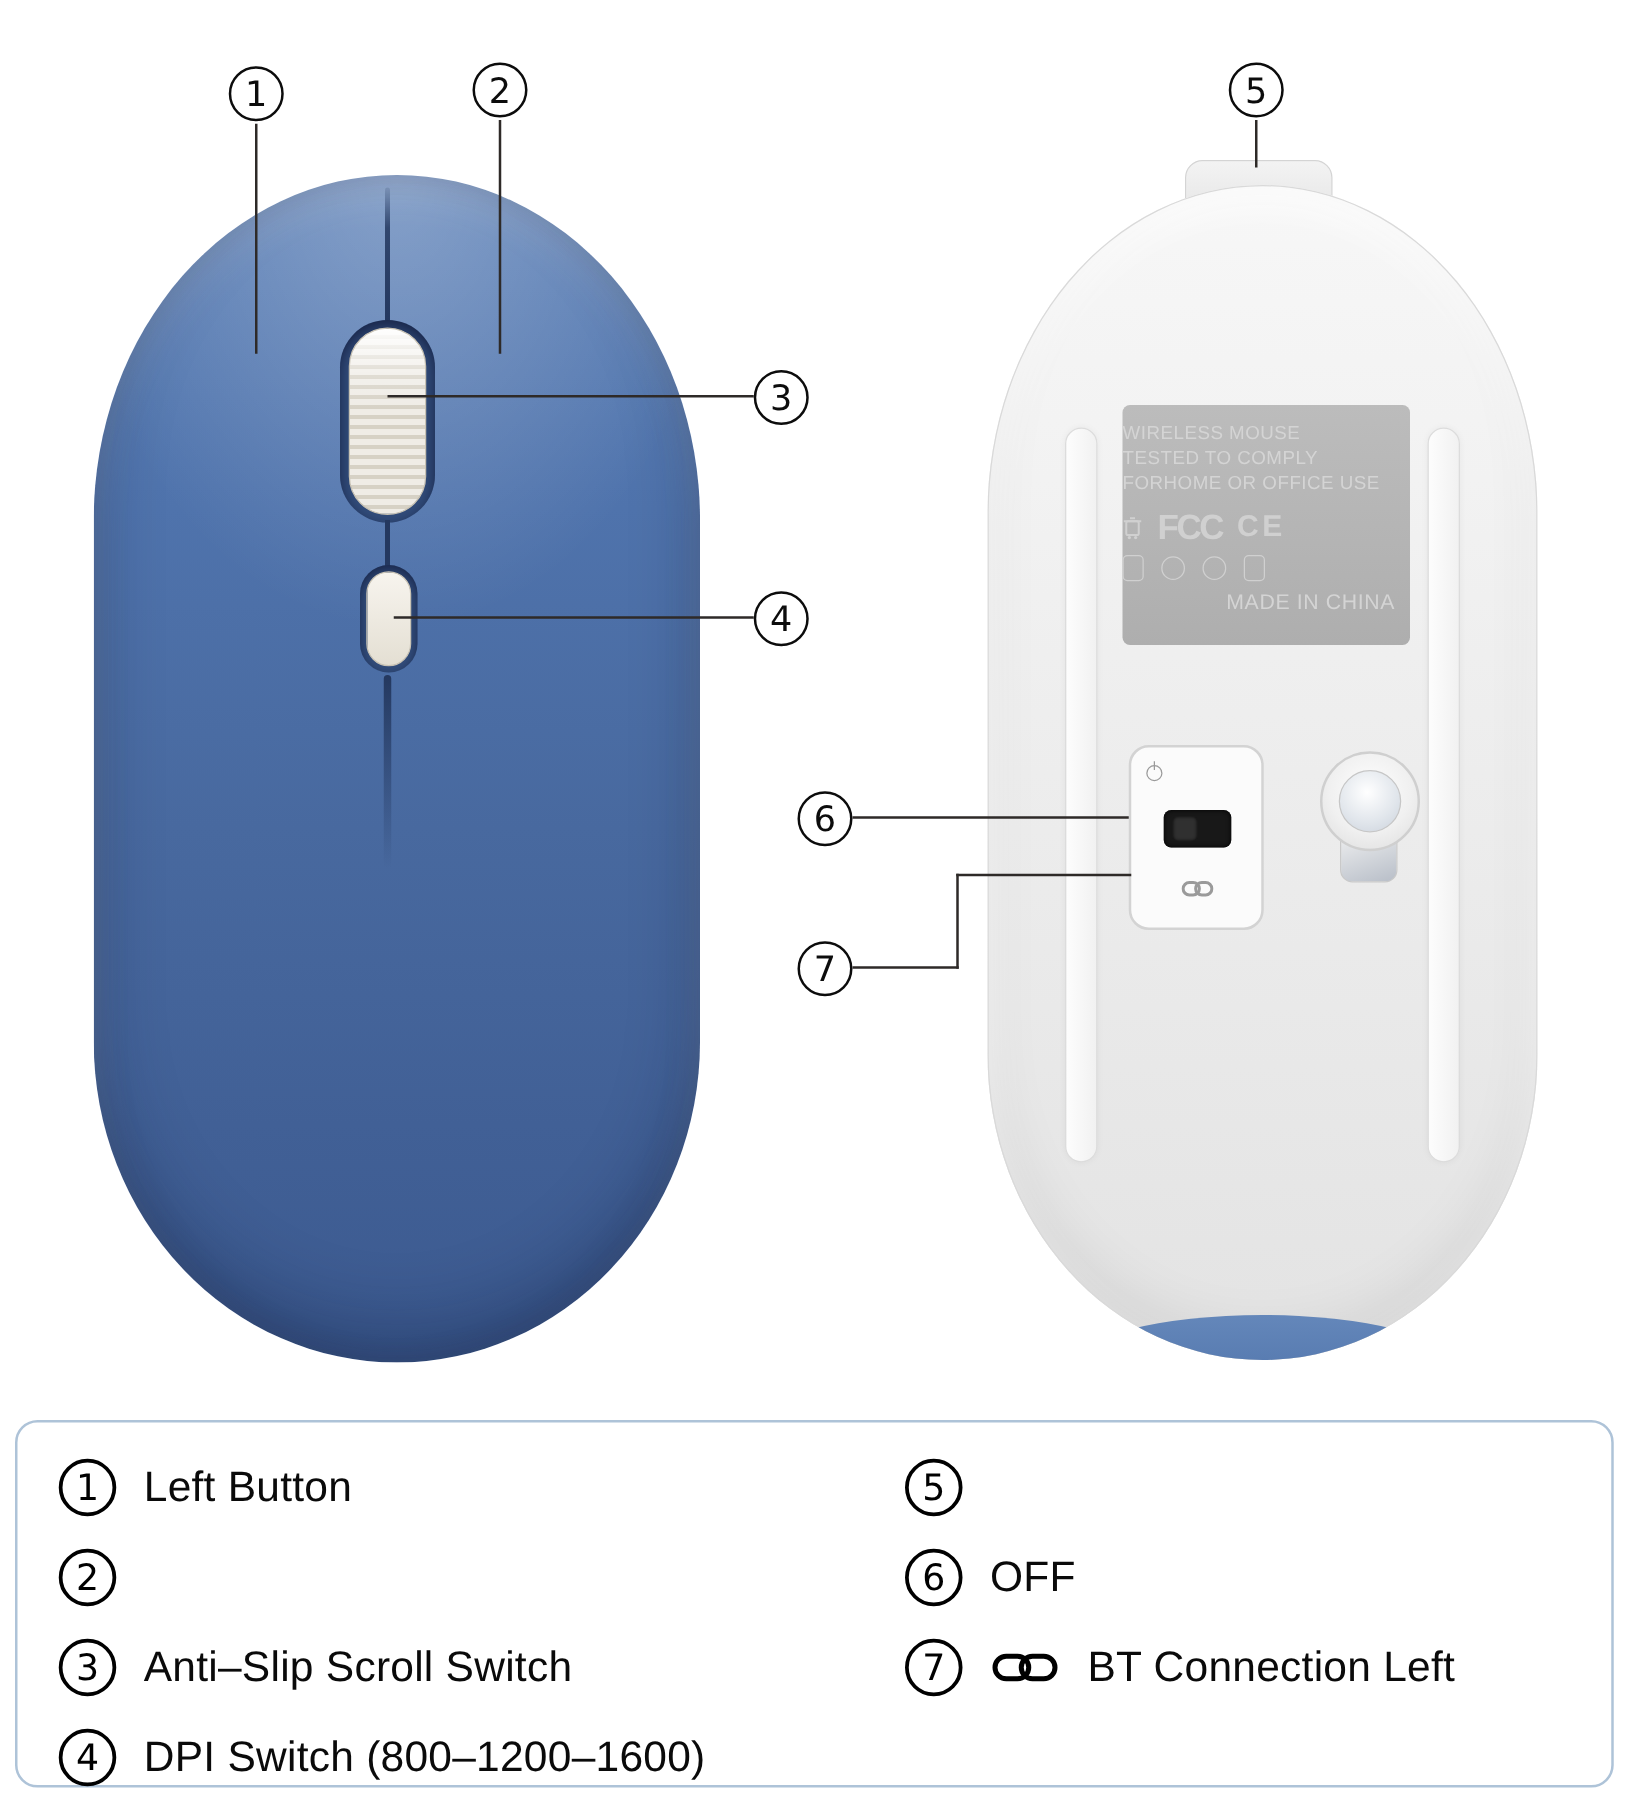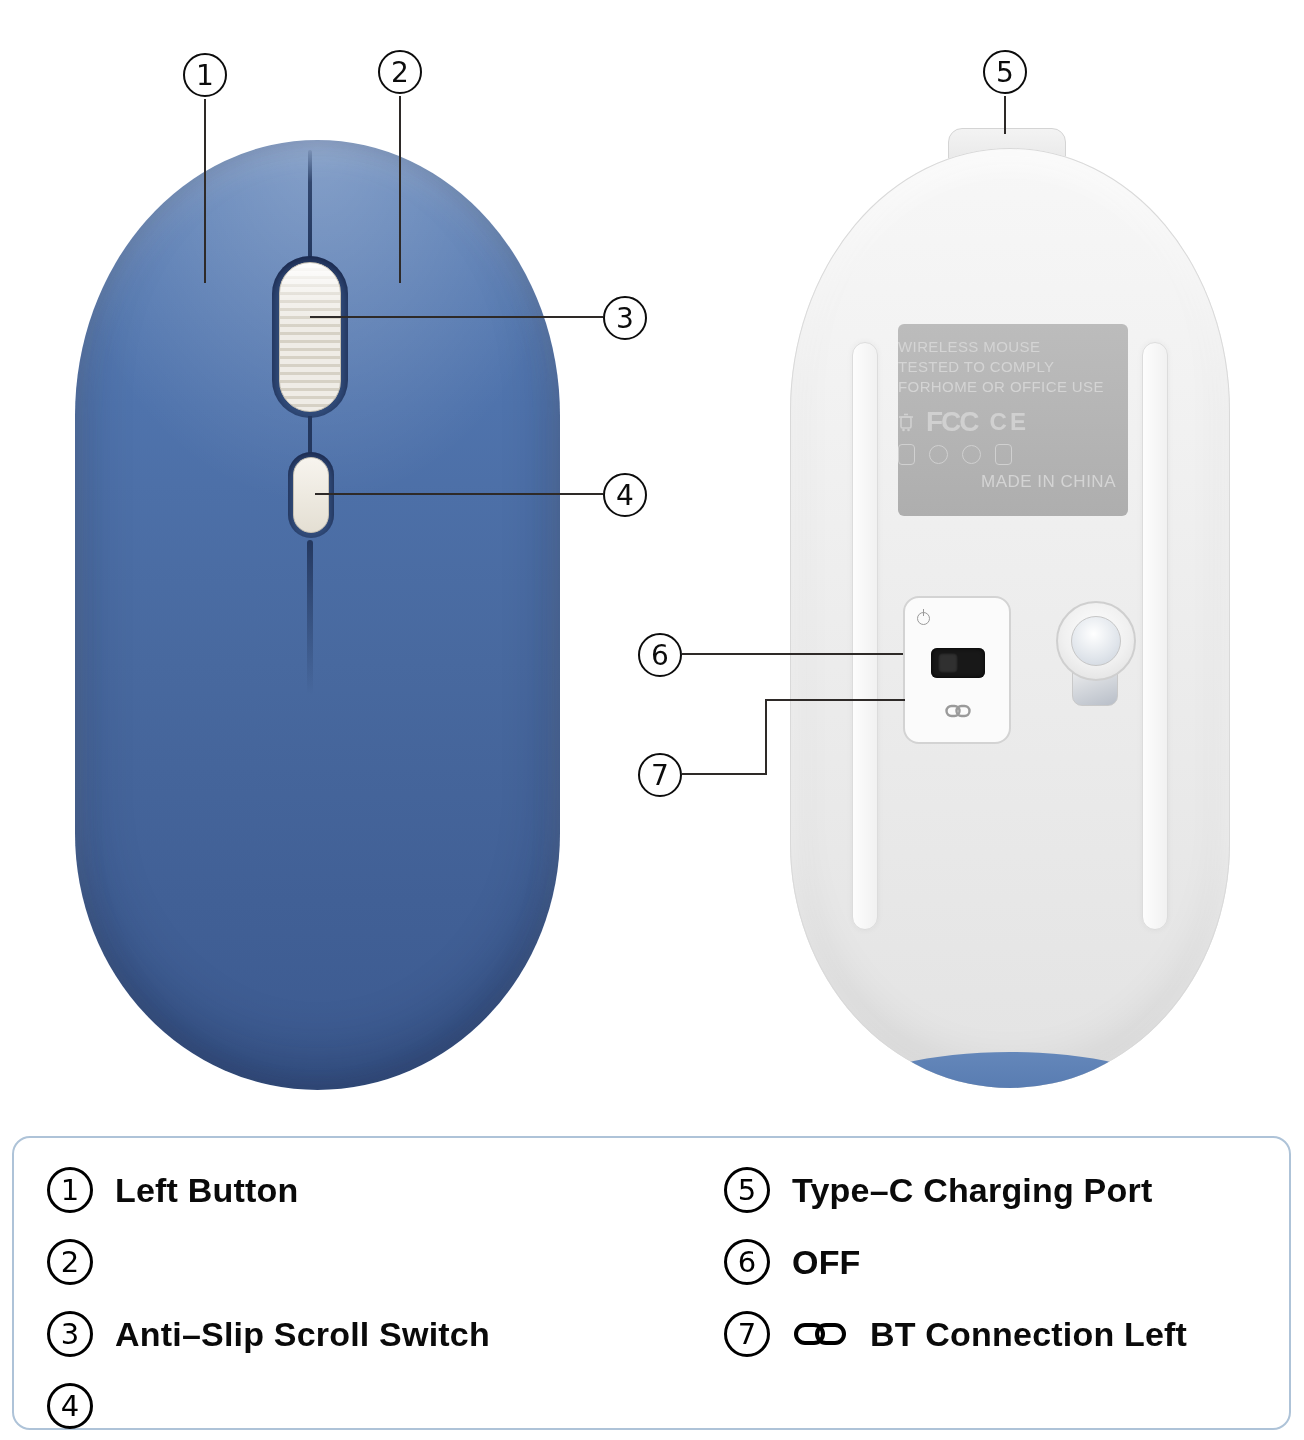--- a/index.html
+++ b/index.html
@@ -141,21 +141,21 @@
     left:12px; top:1136px; width:1279px; height:294px; z-index:5;
     border:2.5px solid #aec3d8; border-radius:18px; background:#ffffff;
   }
   .legend-row { position:absolute; display:flex; align-items:center; gap:22px; height:48px; }
   .lnum {
     width:46px; height:46px; box-sizing:border-box; flex:0 0 46px;
     border:3px solid #000; border-radius:50%; background:#fff;
     display:flex; align-items:center; justify-content:center;
     font-family:"DejaVu Sans", sans-serif; font-size:29px; color:#000;
   }
-  .llabel { font-size:34px; font-weight:bold; color:#0a0a0a; letter-spacing:.2px; white-space:nowrap; }
+  .llabel { font-size:34px; font-weight:normal; color:#0a0a0a; letter-spacing:.2px; white-space:nowrap; }
   .bt-link-icon { width:56px; height:38px; }
   .bt-link-icon rect { fill:none; stroke:#000; stroke-width:4; }
 </style>
 </head>
 <body>
 
 <div id="canvas">
 
   <div class="abs mouse-front"></div>
   <div class="abs seam-top"></div>
@@ -237,25 +237,25 @@
     </div>
     <div class="legend-row" style="left:33px; top:100px;">
       <span class="lnum">2</span>
     </div>
     <div class="legend-row" style="left:33px; top:172px;">
       <span class="lnum">3</span>
       <span class="llabel">Anti–Slip Scroll Switch</span>
     </div>
     <div class="legend-row" style="left:33px; top:244px;">
       <span class="lnum">4</span>
+      <span class="llabel">DPI Switch (800–1200–1600)</span>
     </div>
 
     <div class="legend-row" style="left:710px; top:28px;">
       <span class="lnum">5</span>
-      <span class="llabel">Type–C Charging Port</span>
     </div>
     <div class="legend-row" style="left:710px; top:100px;">
       <span class="lnum">6</span>
       <span class="llabel">OFF</span>
     </div>
     <div class="legend-row" style="left:710px; top:172px;">
       <span class="lnum">7</span>
       <svg class="bt-link-icon" viewBox="0 0 56 38">
         <rect x="4" y="10" width="27" height="18" rx="9"></rect>
         <rect x="25" y="10" width="27" height="18" rx="9"></rect>

